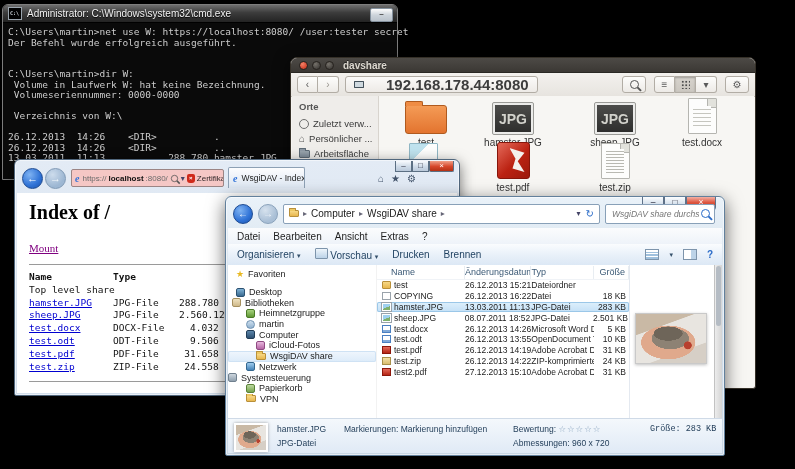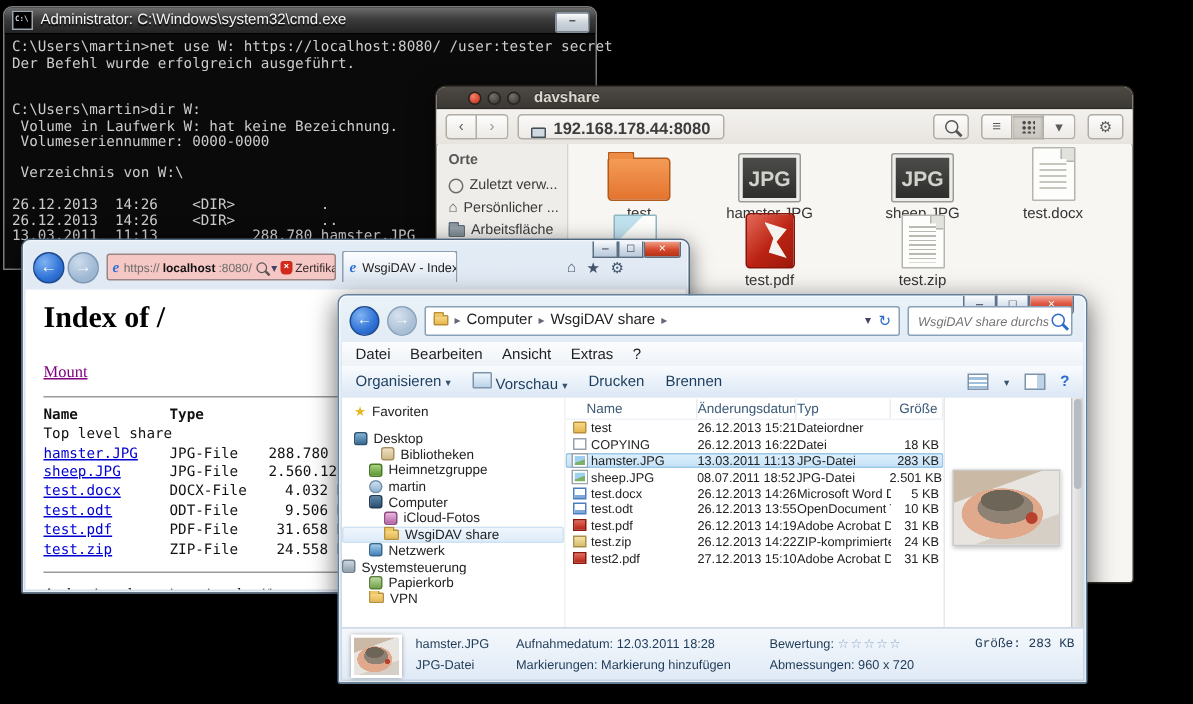--- a/index.html
+++ b/index.html
@@ -17,36 +17,36 @@
   .cmd-ico::after{content:"C:\\";}
   .cmd-title{color:#f2f2f2;font-size:10px;text-shadow:0 1px 1px #000;white-space:nowrap;overflow:hidden;}
   .cmd-min{position:absolute;right:4px;top:3px;width:21px;height:12px;border:1px solid #84919e;border-radius:2px;
            background:linear-gradient(#fdfdfd,#cdd4db 50%,#b9c2cb);color:#333;font:bold 8px/10px "Liberation Sans",sans-serif;text-align:center;}
   .cmd-body pre{margin:4px 5px;font:9.5px/10.5px "DejaVu Sans Mono",monospace;color:#cccccc;}
 
   
   #win-dav{left:290px;top:57px;width:466px;height:332px;background:#f6f4f1;
            border:1px solid #353028;border-radius:7px 7px 3px 3px;box-shadow:0 4px 16px rgba(0,0,0,.6);}
   .dav-tb{height:14px;background:linear-gradient(#4d4a46,#3b3834);border-radius:6px 6px 0 0;
-          display:flex;align-items:center;gap:4px;padding:0 21px;border-bottom:1px solid #2a2824;}
+          display:flex;align-items:center;gap:4px;padding:0 8px;border-bottom:1px solid #2a2824;}
   .ub{width:9px;height:9px;border-radius:50%;flex:none;box-sizing:border-box;}
   .ub-close{background:radial-gradient(circle at 35% 30%,#f28268,#d84a33 60%,#9c3120);border:1px solid #26221e;}
   .ub-gray{background:radial-gradient(circle at 35% 30%,#75716a,#474440 70%);border:1px solid #26221e;}
   .dav-title{color:#dcd8cf;font-weight:bold;font-size:10px;margin-left:5px;text-shadow:0 -1px 0 #222;}
   .dav-toolbar{height:23px;background:linear-gradient(#f3f1ee,#e7e4df);border-bottom:1px solid #c4c0b9;
                display:flex;align-items:center;padding:0 6px;gap:6px;}
   .dv-btn{height:17px;box-sizing:border-box;background:linear-gradient(#fdfdfc,#edeae6);border:1px solid #b2ada5;
           border-radius:3px;color:#5a5a5a;font-size:10px;display:flex;align-items:center;justify-content:center;}
   .dv-nav{display:flex;}
   .dv-nav .dv-btn{width:21px;border-radius:0;}
   .dv-nav .dv-btn:first-child{border-radius:3px 0 0 3px;}
   .dv-nav .dv-btn:last-child{border-radius:0 3px 3px 0;border-left:none;color:#9a968f;}
-  .dav-loc{display:flex;align-items:flex-end;gap:5px;height:17px;box-sizing:border-box;padding:0 8px;
+  .dav-loc{display:flex;align-items:center;gap:22px;height:17px;box-sizing:border-box;padding:0 8px;
            border:1px solid #b2ada5;border-radius:3px;background:linear-gradient(#fbfaf9,#edeae6);
-           font-size:11px;font-weight:bold;color:#3d3d3d;}
+           font-size:15px;font-weight:bold;color:#3d3d3d;}
   .loc-ico{width:10px;height:7px;background:#5d6a72;border-radius:1px;box-shadow:inset 0 0 0 1px #42505a;position:relative;flex:none;}
   .loc-ico::after{content:"";position:absolute;inset:1px;background:#cfd9df;}
   .dv-right{margin-left:auto;display:flex;align-items:center;gap:8px;}
   .dv-sq{width:24px;}
   .dv-group{display:flex;}
   .dv-group .dv-btn{width:21px;border-radius:0;}
   .dv-group .dv-btn:first-child{border-radius:3px 0 0 3px;}
   .dv-group .dv-btn:last-child{border-radius:0 3px 3px 0;}
   .dv-group .dv-btn + .dv-btn{border-left:none;}
   .dv-pressed{background:linear-gradient(#d7d3cd,#cbc7c0)!important;box-shadow:inset 0 1px 2px rgba(0,0,0,.25);}
@@ -436,21 +436,21 @@
     <div class="ex-main">
       <div class="ex-tree">
         <div class="tr-row" style="padding-left:8px;margin-bottom:7px;">
             <span class="tc tc-star">★</span>
             <span>Favoriten</span>
           </div>
         <div class="tr-row" style="padding-left:8px;">
             <span class="tc tc-desktop"></span>
             <span>Desktop</span>
           </div>
-        <div class="tr-row" style="padding-left:26px;">
+        <div class="tr-row" style="padding-left:4px;">
             <span class="tc tc-lib"></span>
             <span>Bibliotheken</span>
           </div>
         <div class="tr-row" style="padding-left:18px;">
             <span class="tc tc-home"></span>
             <span>Heimnetzgruppe</span>
           </div>
         <div class="tr-row" style="padding-left:18px;">
             <span class="tc tc-user"></span>
             <span>martin</span>
@@ -580,21 +580,20 @@
           <div class="thumb"></div>
         </div>
     </div>
     <div class="ex-details">
       <div class="d-thumb photo"></div>
       <div class="d-col d-c1">
         <span>hamster.JPG</span>
         <span>JPG-Datei</span>
       </div>
       <div class="d-col d-c2">
-        <span>Aufnahmedatum: 12.03.2011 18:28</span>
         <span>Markierungen: Markierung hinzufügen</span>
       </div>
       <div class="d-col d-c3">
         <span><span>Bewertung:</span> <span class="stars">☆☆☆☆☆</span></span>
         <span>Abmessungen: 960 x 720</span>
       </div>
       <div class="d-col d-c4">
         <span>Größe: 283 KB</span>
       </div>
     </div>

